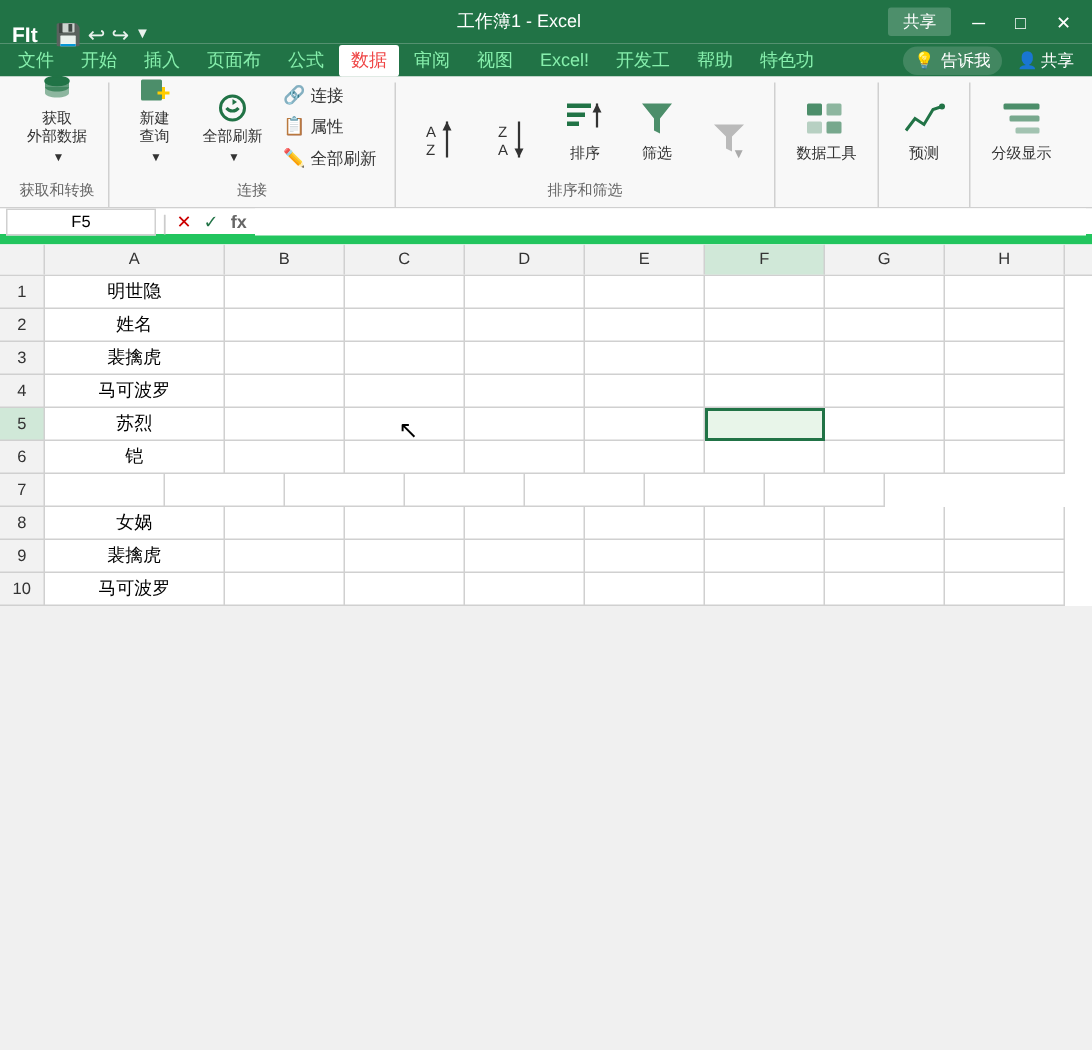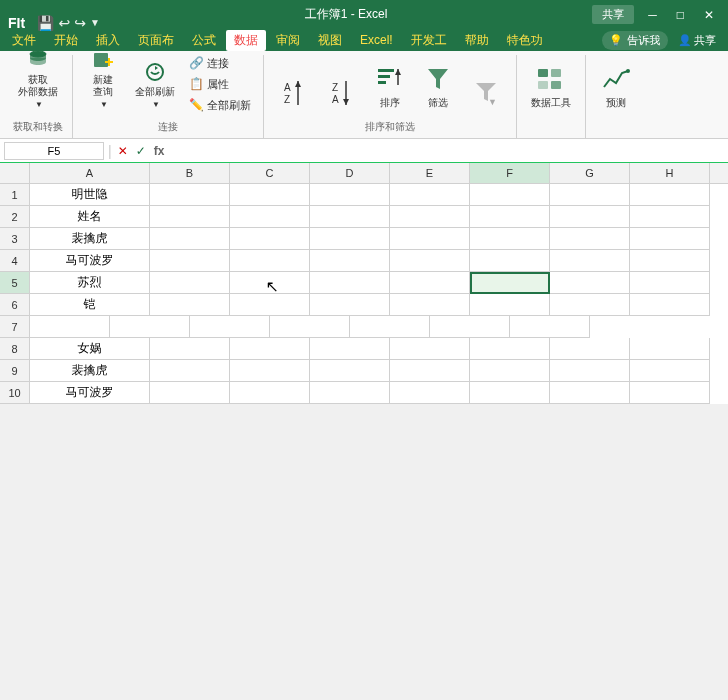--- a/index.html
+++ b/index.html
@@ -27,21 +27,21 @@
       display: flex;
       align-items: center;
       padding: 0 4px;
       gap: 2px;
     }
     .menu-item {
       padding: 2px 8px;
       font-size: 12px;
       cursor: pointer;
       border-radius: 2px;
-      color: #fde047;
+      color: #86efac;
     }
     .menu-item.active { background: white; color: #ef4444; }
 
     
     .ribbon {
       background: #f8f8f8;
       border-bottom: 1px solid #d0d0d0;
       padding: 4px 4px 0 4px;
       display: flex;
       align-items: stretch;
@@ -103,21 +103,21 @@
       display: flex;
       flex-direction: column;
       justify-content: center;
       gap: 2px;
       height: 58px;
     }
 
     
     .formula-bar {
       background: white;
-      border-bottom: 1px solid #22c55e;
+      border-bottom: 7px solid #22c55e;
       height: 24px;
       display: flex;
       align-items: center;
       padding: 0 4px;
       gap: 4px;
     }
     .name-box {
       width: 100px;
       border: 1px solid #d0d0d0;
       height: 18px;
@@ -415,20 +415,35 @@
             <polyline points="4,24 10,16 16,20 22,10 28,8" fill="none" stroke="#217346" stroke-width="2"></polyline>
             <circle cx="28" cy="8" r="2" fill="#217346"></circle>
           </svg>
         </div>
         <span class="ribbon-btn-label">预测</span>
       </div>
     </div>
     <div class="ribbon-group-label"></div>
   </div>
 
+  <div class="ribbon-group" style="border-right:none;">
+    <div class="ribbon-group-content">
+      <div class="ribbon-btn">
+        <div class="icon-large">
+          <svg width="32" height="32" viewBox="0 0 32 32">
+            <rect x="4" y="6" width="24" height="4" rx="1" fill="#217346" opacity="0.8"></rect>
+            <rect x="8" y="14" width="20" height="4" rx="1" fill="#217346" opacity="0.6"></rect>
+            <rect x="12" y="22" width="16" height="4" rx="1" fill="#217346" opacity="0.4"></rect>
+          </svg>
+        </div>
+        <span class="ribbon-btn-label">分级显示</span>
+      </div>
+    </div>
+    <div class="ribbon-group-label"></div>
+  </div>
 
 </div>
 
 <div class="formula-bar">
   <input class="name-box" value="F5" readonly="" style="">
   <span class="formula-divider">|</span>
   <div class="formula-icons">
     <span class="formula-icon" style="color:#cc0000;">✕</span>
     <span class="formula-icon" style="color:#217346;">✓</span>
     <span class="formula-icon" style="font-weight:bold;">fx</span>

